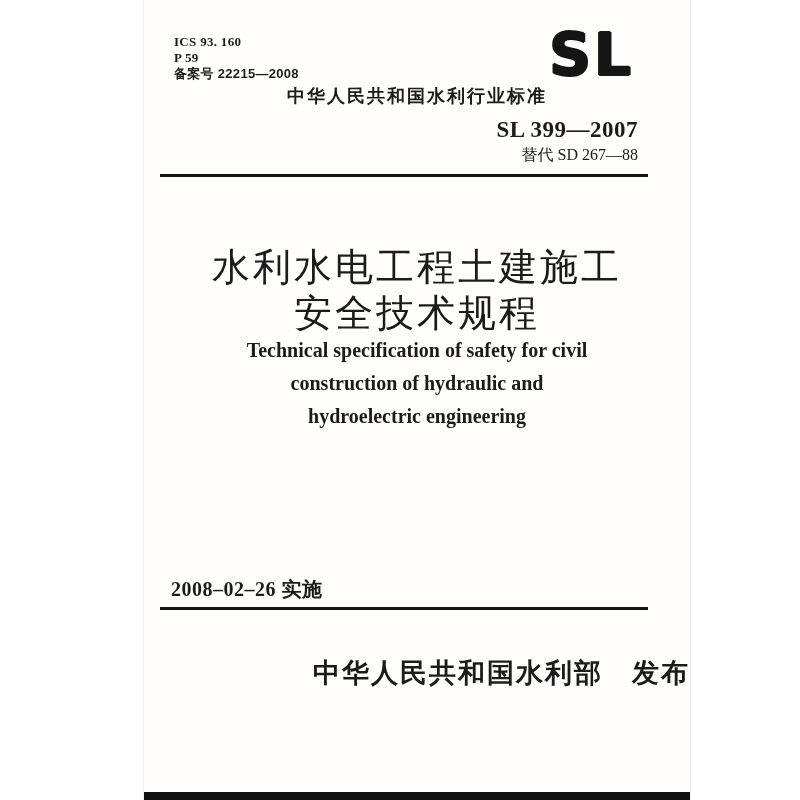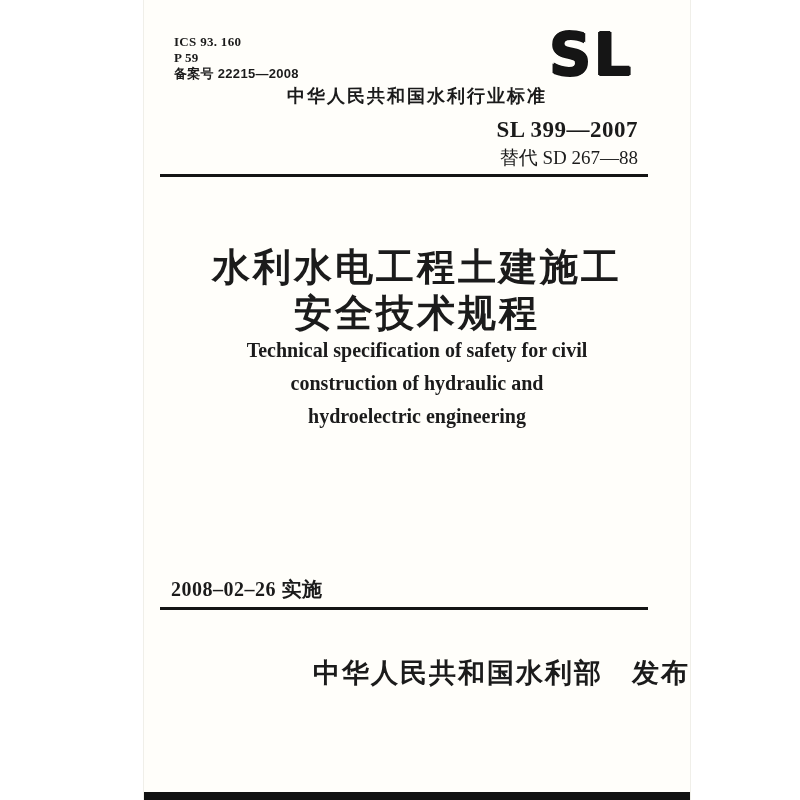--- a/index.html
+++ b/index.html
@@ -67,21 +67,21 @@
   .std-no {
     position: absolute;
     right: 52px; top: 117px;
     font-size: 23px;
     font-weight: bold;
     letter-spacing: 0.5px;
   }
   .std-replaces {
     position: absolute;
     right: 52px; top: 145px;
-    font-size: 19px;
+    font-size: 16px;
     font-weight: normal;
     font-family: Liberation Serif, serif;
   }
 
   .rule {
     position: absolute;
     left: 16px;
     width: 488px;
     height: 3px;
     background: #141414;
@@ -89,21 +89,21 @@
   .rule-top { top: 174px; }
   .rule-bottom { top: 607px; }
 
   
   .title-zh {
     position: absolute;
     left: 0; top: 244px;
     width: 100%;
     text-align: center;
     font-family: "Liberation Sans", "DejaVu Sans", sans-serif;
-    font-weight: bold;
+    font-weight: normal;
     font-size: 38px;
     line-height: 46px;
     letter-spacing: 3px;
     color: #1b1b1b;
   }
 
   
   .title-en {
     position: absolute;
     left: 0; top: 334px;

